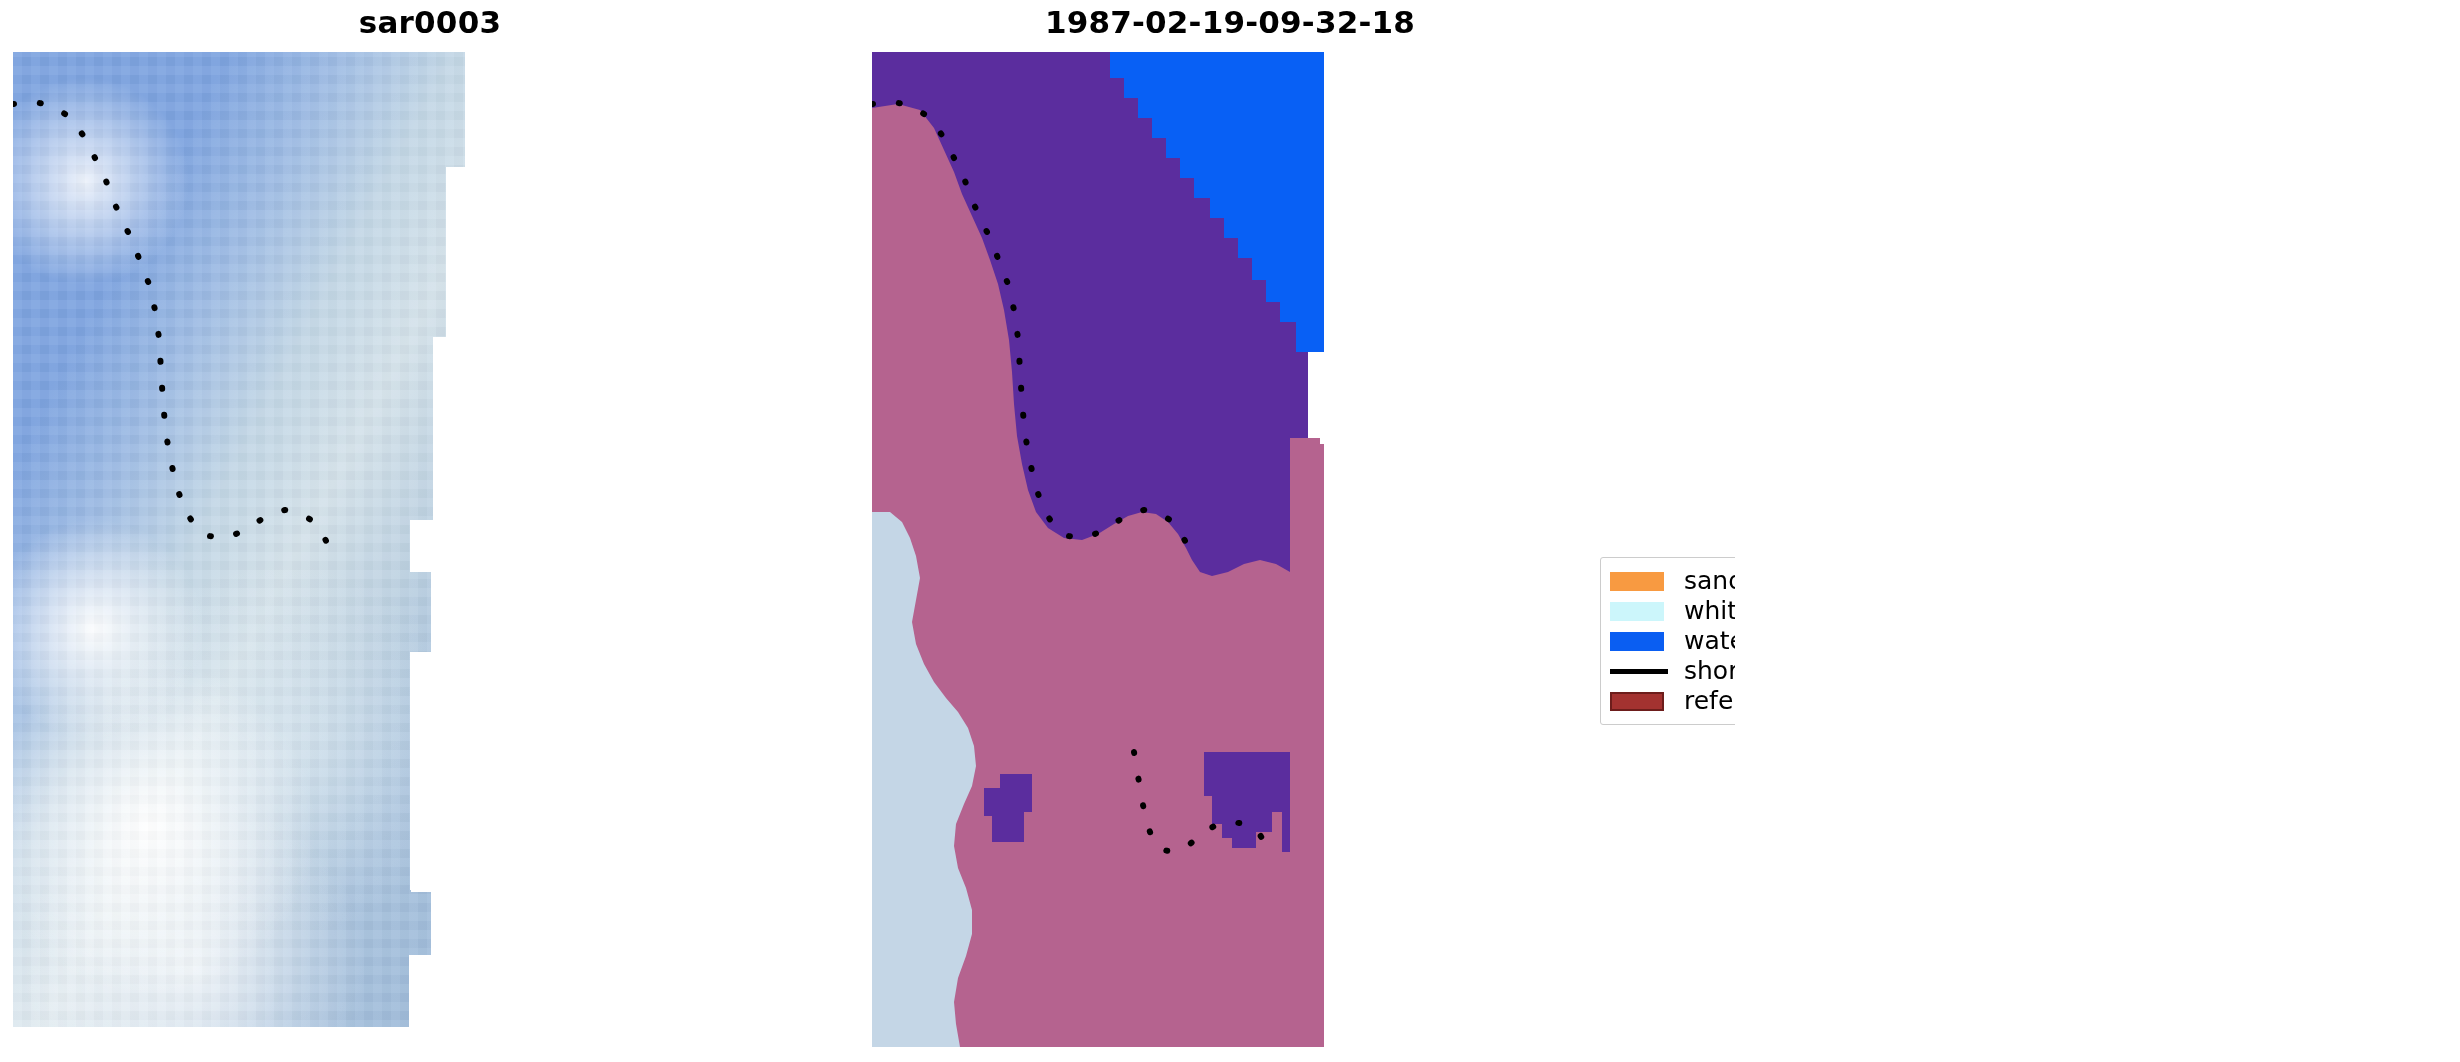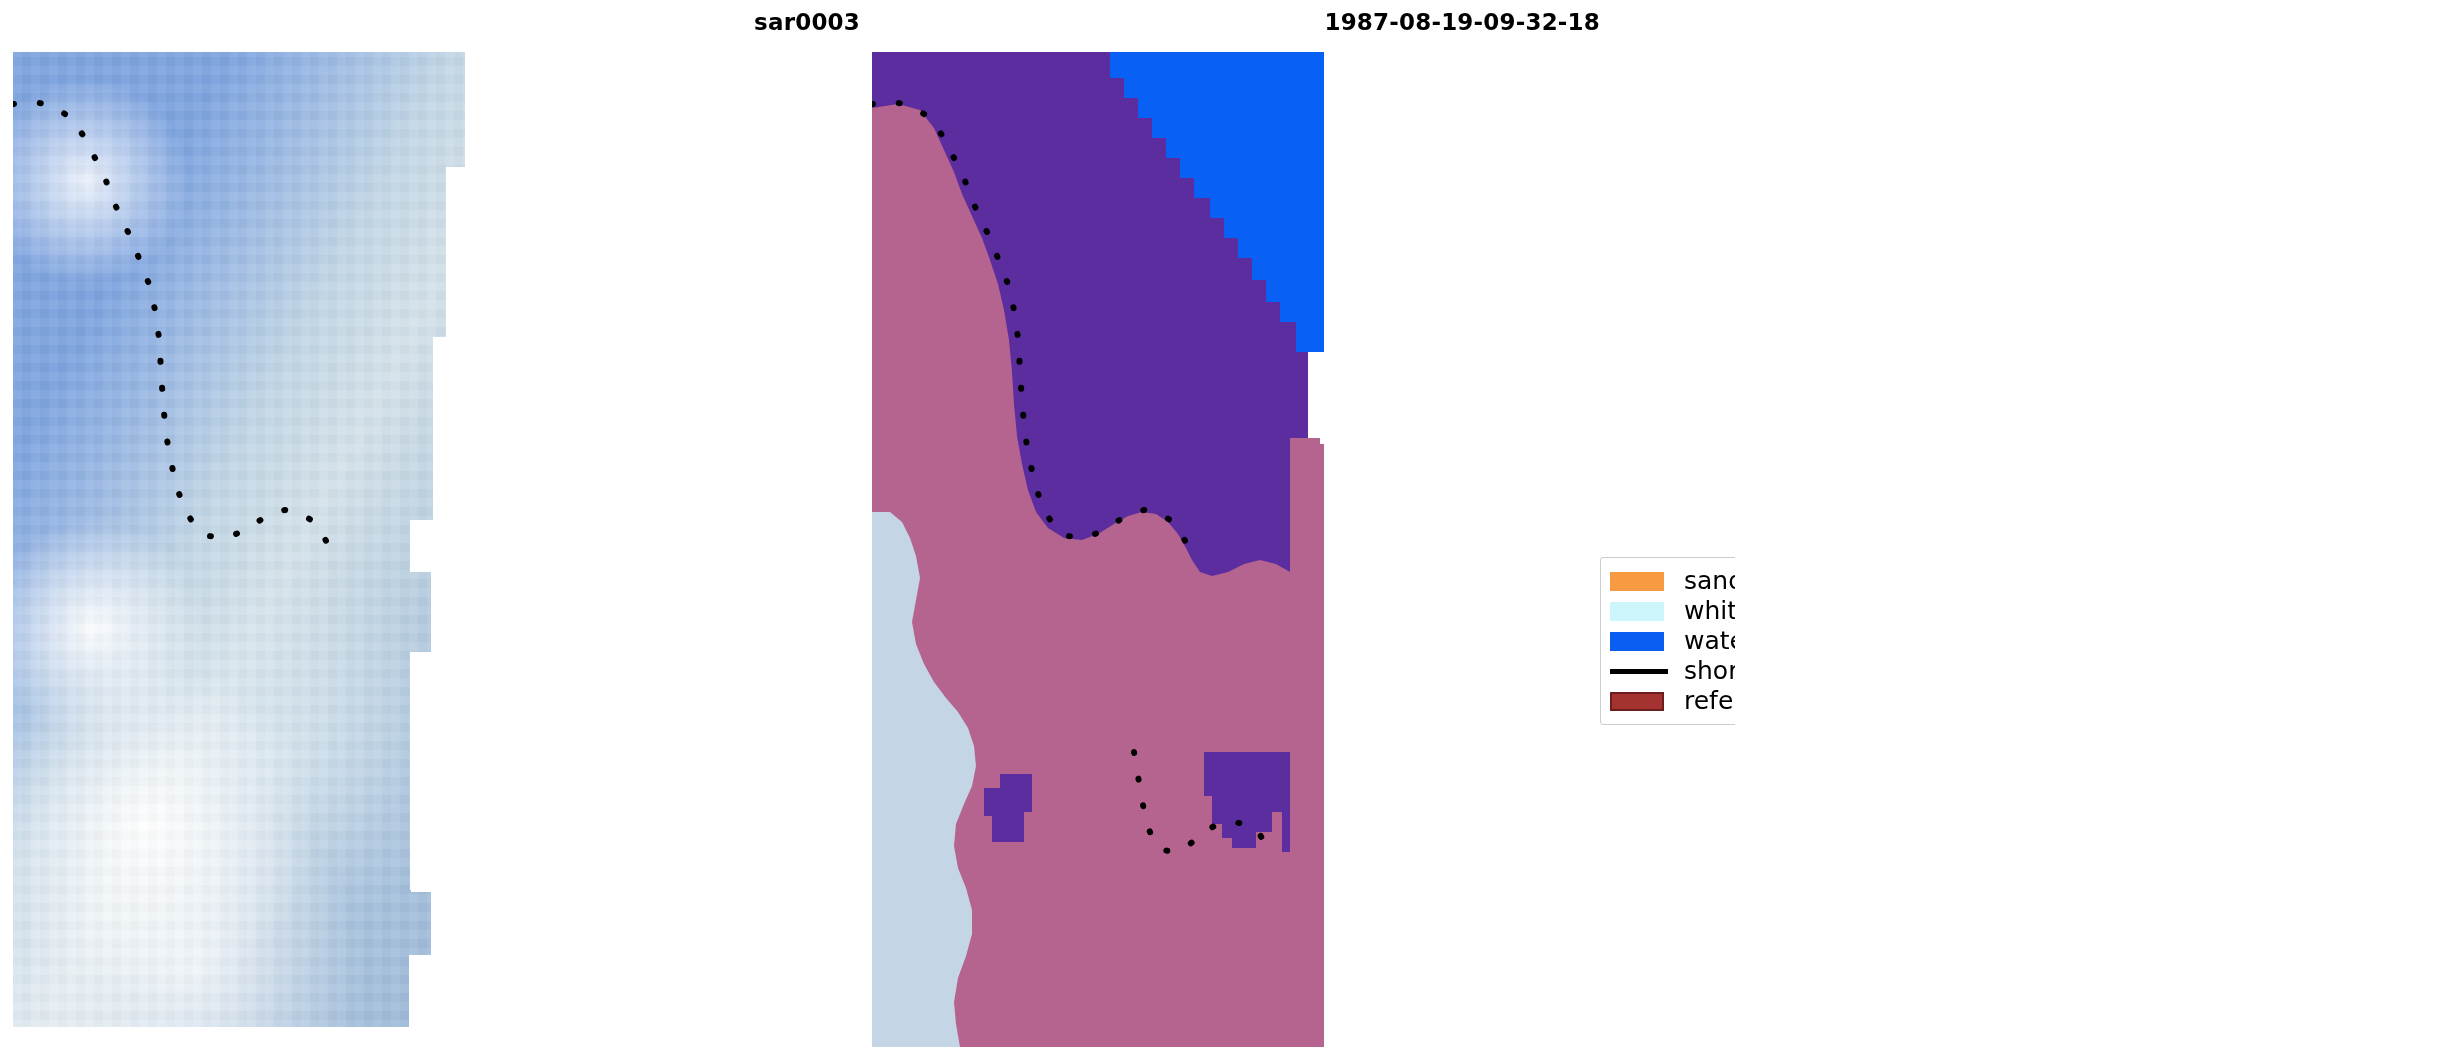--- a/index.html
+++ b/index.html
@@ -27,22 +27,22 @@
   .panel {
     position: absolute;
     top: 0;
     height: 1062px;
   }
   .panel-title {
     position: absolute;
     top: 2px;
     left: 0;
     width: 100%;
-    text-align: right;
-    font-size: 23px;
+    text-align: center;
+    font-size: 31px;
     font-weight: bold;
     color: #000000;
     letter-spacing: 0.2px;
     line-height: 40px;
     white-space: nowrap;
   }
   .axes {
     position: absolute;
     top: 52px;
     overflow: hidden;
@@ -237,21 +237,21 @@
                    L142,258 L146,286 L148,318 L150,350 L153,382
                    L158,410 L164,436 L172,458 L182,474 L196,484
                    L212,486 L228,480 L244,470 L258,462 L272,458
                    L286,460 L298,468 L308,480 L316,494 L322,506"></path>
         </svg>
       </div>
     </div>
   </div>
 
   <div class="panel" id="panel2">
-    <div class="panel-title">1987-08-19-09-32-18</div>
+    <div class="panel-title">1987-02-19-09-32-18</div>
 
     <div class="axes" id="axes2">
       <div class="raster">
 
         <div class="layer cls-land"></div>
 
         <svg class="layer" viewBox="0 0 452 995" preserveAspectRatio="none">
           <path fill="#0860f5" d="
             M452,0 L452,330 L440,330 L440,300 L424,300 L424,270
             L408,270 L408,250 L394,250 L394,228 L380,228

